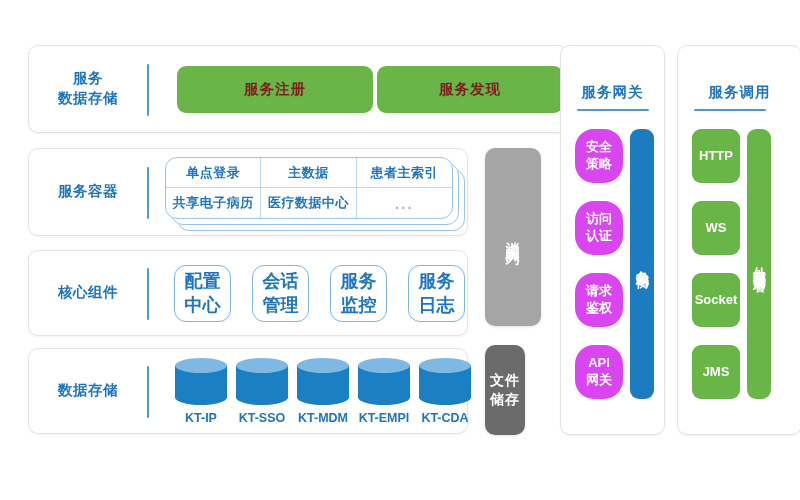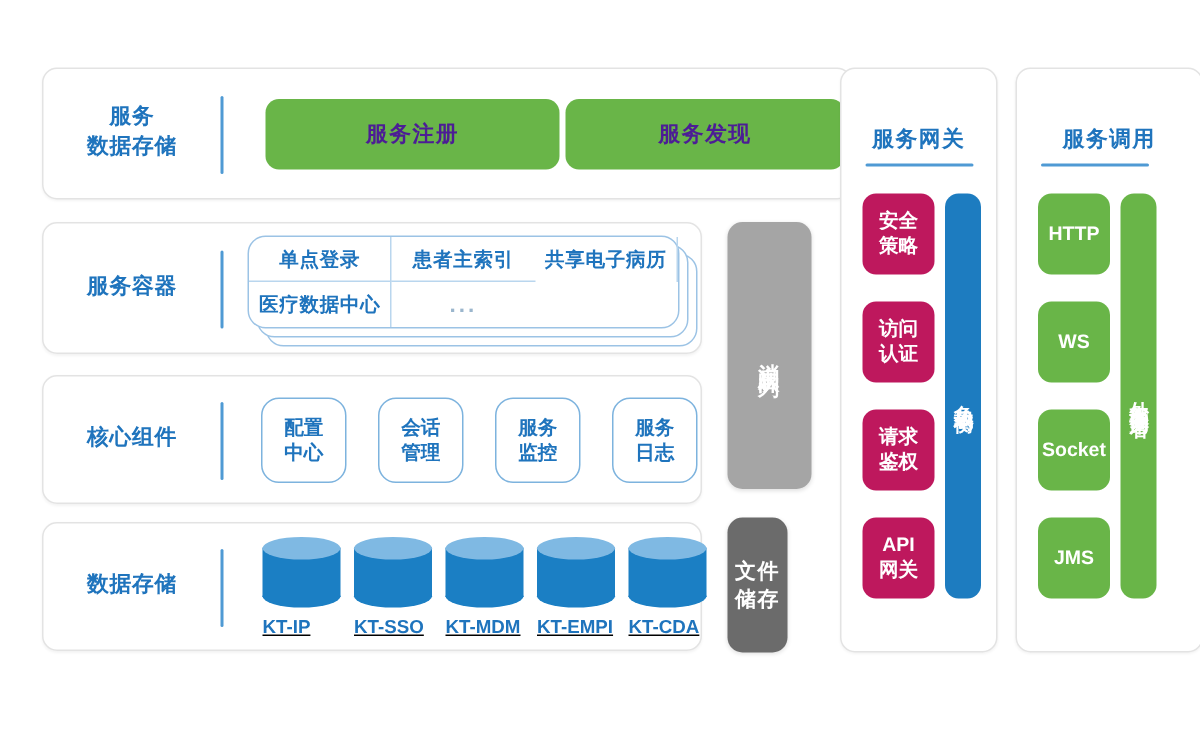--- a/index.html
+++ b/index.html
@@ -26,21 +26,21 @@
     text-align:center;letter-spacing:.5px;
   }
   .vrule{
     position:absolute;width:2px;background:#4f9ad4;border-radius:1px;
   }
 
   
   .greenpill{
     position:absolute;background:#69b548;border-radius:9px;
     display:flex;align-items:center;justify-content:center;
-    color:#4c1d95;font-weight:bold;font-size:14.5px;letter-spacing:1px;
+    color:#7f1d1d;font-weight:bold;font-size:14.5px;letter-spacing:1px;
   }
 
   
   .stackwrap{position:absolute;}
   .stacklayer{
     position:absolute;border:1px solid #9cc3e5;border-radius:12px;
     background:#ffffff;box-sizing:border-box;
   }
   .grid2x3{
     position:absolute;display:grid;
@@ -53,26 +53,26 @@
   }
   .gcell.b-right{border-right:1px solid #b9d6ee;}
   .gcell.b-bottom{border-bottom:1px solid #b9d6ee;}
   .gcell.dots{color:#9bb6cd;font-size:15px;letter-spacing:2px;}
 
   
   .corebox{
     position:absolute;background:#ffffff;
     border:1.4px solid #7db3de;border-radius:12px;
     display:flex;align-items:center;justify-content:center;
-    color:#1f74bd;font-weight:bold;font-size:13px;line-height:1.3;
+    color:#1f74bd;font-weight:bold;font-size:18px;line-height:1.3;
     text-align:center;box-sizing:border-box;
   }
 
   
-  .dbunit{position:absolute;display:flex;flex-direction:column;align-items:flex-start;text-decoration:underline;}
+  .dbunit{position:absolute;display:flex;flex-direction:column;align-items:center;}
   .cyl{position:relative;width:52px;height:46px;}
   .cyl .body{
     position:absolute;left:0;top:7px;width:52px;height:33px;
     background:#1b7fc4;
   }
   .cyl .top{
     position:absolute;left:0;top:0;width:52px;height:15px;
     background:#7fb9e3;border-radius:50%;
   }
   .cyl .bot{
@@ -103,21 +103,21 @@
   }
   .coldivider{
     position:absolute;height:2px;background:#4f9ad4;border-radius:1px;
   }
   .chip{
     position:absolute;border-radius:9px;
     display:flex;align-items:center;justify-content:center;
     color:#ffffff;font-weight:bold;font-size:13px;line-height:1.3;
     text-align:center;box-sizing:border-box;
   }
-  .chip.blue{background:#be185d;}
+  .chip.blue{background:#d946ef;border-radius:19px;}
   .chip.green{background:#69b548;}
   .bar{
     position:absolute;border-radius:9px;
     display:flex;align-items:center;justify-content:center;
     color:#ffffff;font-weight:bold;font-size:13px;
     box-sizing:border-box;
   }
   .bar.blue{background:#1d7cc0;}
   .bar.green{background:#69b548;}
   .bar .vtext{letter-spacing:2px;}
@@ -150,20 +150,23 @@
     <div class="vrule" style="left:118px;top:18px;height:52px;"></div>
 
     <div class="stackwrap" style="left:136px;top:8px;width:300px;height:74px;">
       <div class="stacklayer" style="left:12px;top:12px;width:288px;height:62px;"></div>
       <div class="stacklayer" style="left:6px;top:6px;width:288px;height:62px;"></div>
       <div class="stacklayer" style="left:0px;top:0px;width:288px;height:62px;">
         <div class="grid2x3" style="left:0;top:0;right:0;bottom:0;">
           <div class="gcell b-right b-bottom">
             <span>单点登录</span>
           </div>
+          <div class="gcell b-right b-bottom">
+            <span>主数据</span>
+          </div>
           <div class="gcell b-bottom">
             <span>患者主索引</span>
           </div>
           <div class="gcell b-right">
             <span>共享电子病历</span>
           </div>
           <div class="gcell b-right">
             <span>医疗数据中心</span>
           </div>
           <div class="gcell dots">

